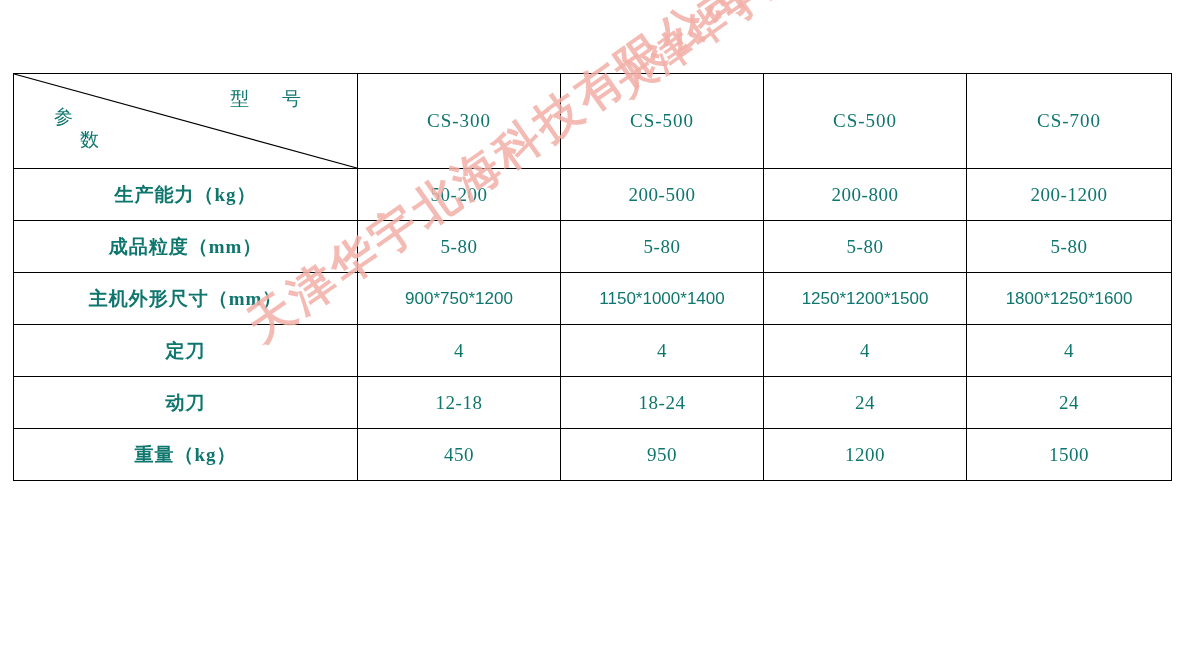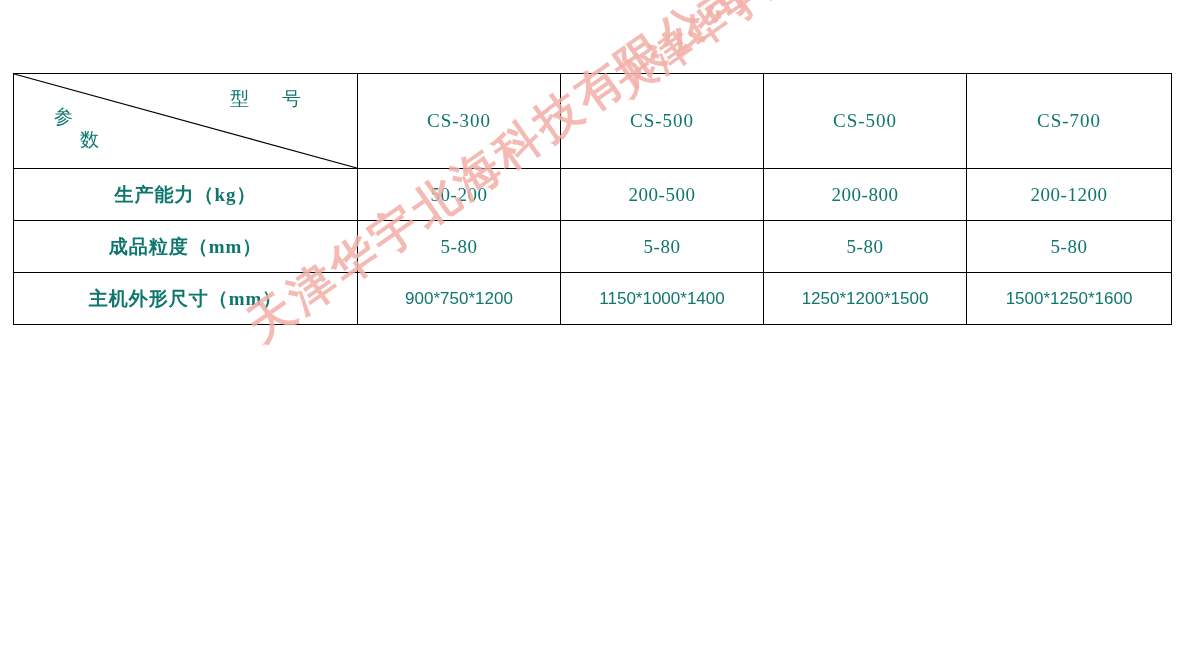--- a/index.html
+++ b/index.html
@@ -186,20 +186,41 @@
         <td class="cell-val">5-80</td>
         <td class="cell-val">5-80</td>
       </tr>
 
 
       <tr class="data-row">
         <td class="row-label">主机外形尺寸（mm）</td>
         <td class="cell-val bold-small">900*750*1200</td>
         <td class="cell-val bold-small">1150*1000*1400</td>
         <td class="cell-val bold-small">1250*1200*1500</td>
-        <td class="cell-val bold-small">1500*1250*1600</td>
-      </tr>
-
-
-
+        <td class="cell-val bold-small">1800*1250*1600</td>
+      </tr>
+
+      <tr class="data-row">
+        <td class="row-label">定刀</td>
+        <td class="cell-val">4</td>
+        <td class="cell-val">4</td>
+        <td class="cell-val">4</td>
+        <td class="cell-val">4</td>
+      </tr>
+
+      <tr class="data-row">
+        <td class="row-label">动刀</td>
+        <td class="cell-val">12-18</td>
+        <td class="cell-val">18-24</td>
+        <td class="cell-val">24</td>
+        <td class="cell-val">24</td>
+      </tr>
+
+      <tr class="data-row">
+        <td class="row-label">重量（kg）</td>
+        <td class="cell-val">450</td>
+        <td class="cell-val">950</td>
+        <td class="cell-val">1200</td>
+        <td class="cell-val">1500</td>
+      </tr>
     </tbody>
   </table>
 </div>
 
 </body></html>

